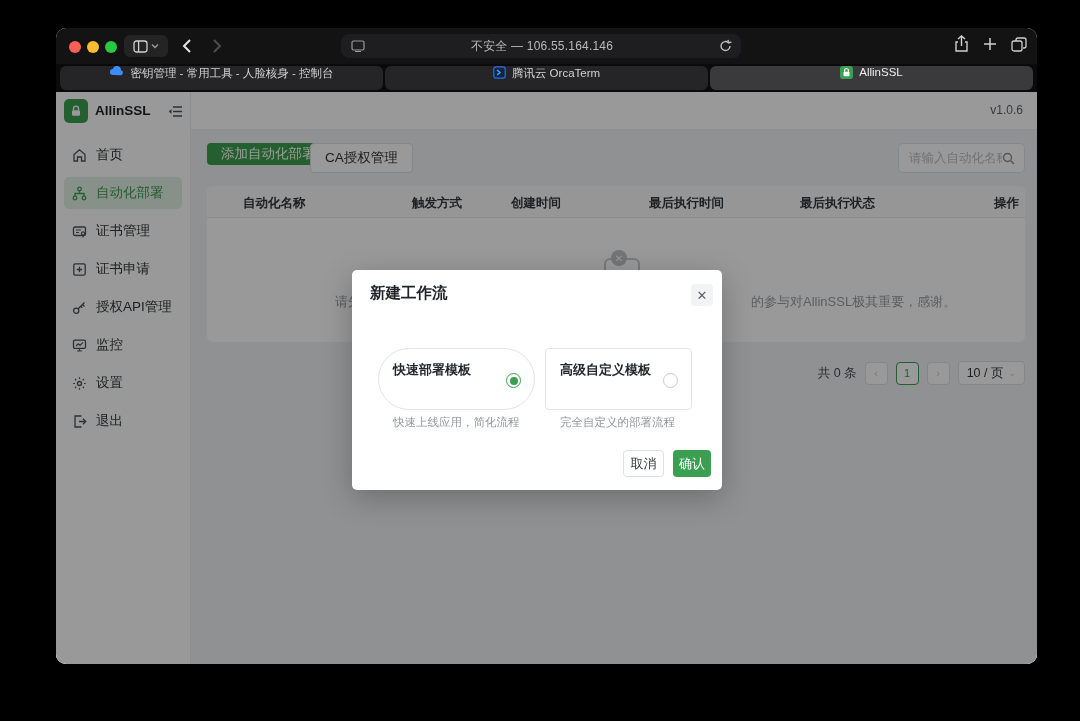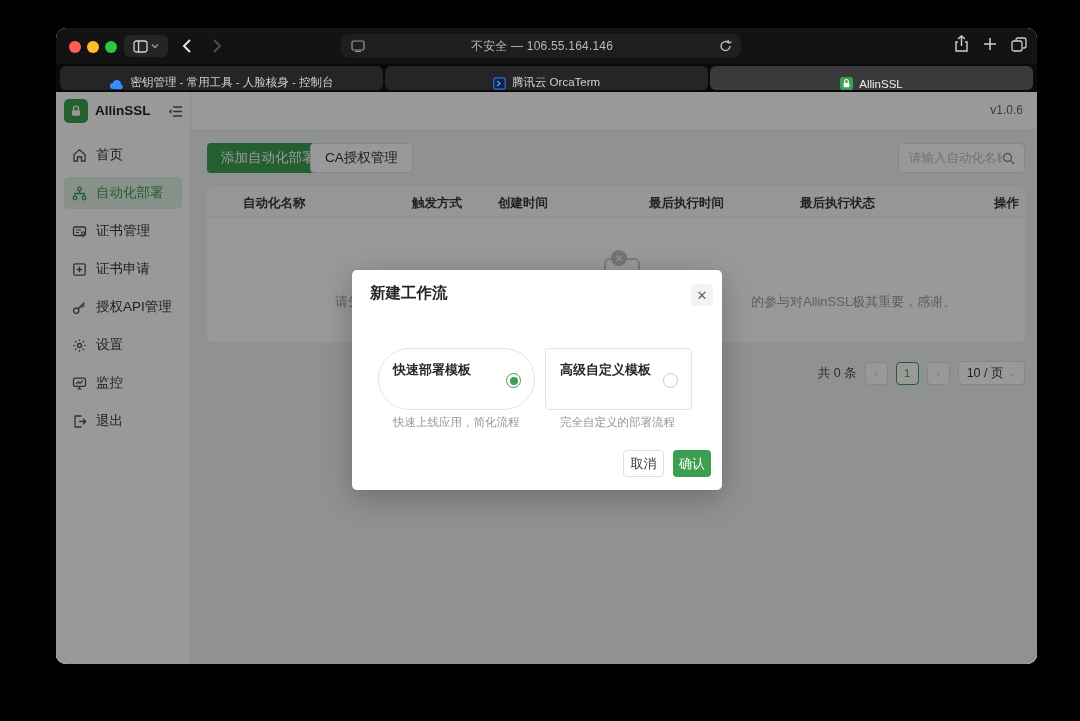--- a/index.html
+++ b/index.html
@@ -14,52 +14,52 @@
   .t-red{ left:13px; background:#ff5f57; } .t-yellow{ left:31px; background:#febc2e; } .t-green{ left:49px; background:#28c840; }
   .sidebar-toggle { position:absolute; left:68px; top:7px; width:44px; height:22px; background:#242425; border-radius:6px; display:flex; align-items:center; justify-content:center; gap:3px; color:#cfcfcf; }
   .navbtn { position:absolute; top:7px; width:22px; height:22px; display:flex; align-items:center; justify-content:center; }
   .url-pill { position:absolute; left:285px; top:6px; width:400px; height:24px; background:#1e1e20; border-radius:8px; display:flex; align-items:center; color:#b9b9bb; font-size:12px; }
   .url-pill .page-ic { margin-left:10px; }
   .url-pill .url-text { flex:1; text-align:center; letter-spacing:.2px; }
   .url-pill .reload-ic { margin-right:9px; }
   .tb-right { position:absolute; right:10px; top:7px; display:flex; gap:14px; align-items:center; }
 
   .tabbar { height:28px; background:#0a0a0a; display:flex; gap:2px; padding:2px 4px; }
-  .tab { flex:1; display:flex; align-items:flex-end; justify-content:center; gap:6px; background:#252527; border-radius:6px; color:#d2d2d4; font-size:11.5px; overflow:hidden; white-space:nowrap; }
+  .tab { flex:1; display:flex; align-items:flex-start; justify-content:center; gap:6px; background:#252527; border-radius:6px; color:#d2d2d4; font-size:11.5px; overflow:hidden; white-space:nowrap; }
   .tab.active { background:#3a3a3c; color:#ececec; }
 
   
   .app { position:relative; height:572px; background:#f1f2f4; }
 
   .side { position:absolute; left:0; top:0; width:135px; height:100%; background:#fff; border-right:1px solid #ececec; z-index:1; }
   .brandrow { position:relative; height:38px; display:flex; align-items:center; padding-left:8px; border-bottom:1px solid #fff; }
   .logo { width:24px; height:24px; border-radius:5px; background:#3c9e50; display:flex; align-items:center; justify-content:center; }
   .brand { margin-left:7px; font-size:13.5px; font-weight:bold; color:#1f2327; }
   .collapse { position:absolute; right:7px; top:12px; }
   .menu { padding:9px 8px 0 8px; }
   .mi { height:32px; margin-bottom:6px; border-radius:5px; display:flex; align-items:center; gap:9px; padding-left:8px; font-size:13.5px; color:#333639; cursor:default; }
   .mi.active { background:rgba(60,158,80,.14); color:#3c9e50; }
   .mi svg { flex:none; }
 
   .main { position:absolute; left:135px; top:0; width:846px; height:100%; }
   .apphead { height:38px; background:#fff; border-bottom:1px solid #efefef; position:relative; }
   .version { position:absolute; right:14px; top:11px; font-size:12px; color:#5f6368; }
   .body { position:absolute; left:0; top:38px; right:0; bottom:0; background:#f1f2f4; }
 
-  .btn-green { position:absolute; left:16px; top:13px; height:30px; padding:0 14px; background:#3c9e50; color:#fff; font-size:13.5px; border:none; border-radius:4px; display:flex; align-items:center; }
+  .btn-green { position:absolute; left:16px; top:13px; height:22px; padding:0 14px; background:#3c9e50; color:#fff; font-size:13.5px; border:none; border-radius:4px; display:flex; align-items:center; }
   .btn-plain { position:absolute; left:119px; top:13px; height:30px; padding:0 14px; background:#fff; color:#333; font-size:13.5px; border:1px solid #dcdfe3; border-radius:4px; display:flex; align-items:center; }
   .search { position:absolute; right:12px; top:13px; width:127px; height:30px; background:#fff; border:1px solid #e0e2e6; border-radius:5px; display:flex; align-items:center; }
   .search input { flex:1; border:none; outline:none; background:transparent; font-size:12.5px; color:#333; padding:0 0 0 10px; width:90px; font-family:"Liberation Sans",sans-serif; }
   .search input::placeholder { color:#bcc0c6; }
   .search svg { margin-right:9px; flex:none; }
 
   .card { position:absolute; left:16px; right:12px; top:56px; height:156px; background:#fff; border-radius:6px; overflow:hidden; }
   .thead { position:relative; height:32px; background:#fafafa; border-bottom:1px solid #ececec; font-size:12.5px; font-weight:bold; color:#33373b; }
   .thead span { position:absolute; top:9px;margin-left:32px; }
-  .th0{left:4px;} .th1{left:173px;} .th2{left:259px;} .th3{left:410px;} .th4{left:561px;} .th5{right:6px;}
+  .th0{left:4px;} .th1{left:173px;} .th2{left:272px;} .th3{left:410px;} .th4{left:561px;} .th5{right:6px;}
 
   .empty-box { position:absolute; left:413px; top:128px; width:36px; height:30px; border:2px solid #c7cacd; border-radius:6px; }
   .empty-badge { position:absolute; left:420px; top:120px; width:16px; height:16px; border-radius:50%; background:#c0c3c7; color:#fff; font-size:10px; display:flex; align-items:center; justify-content:center; }
   .empty-text { position:absolute; top:163px; font-size:13px; color:#9a9ea3; white-space:nowrap; }
   .et-left { left:144px; } .et-right { left:560px; }
 
   .pager { position:absolute; right:12px; top:231px; display:flex; align-items:center; gap:8px; font-size:12.5px; color:#45494d; }
   .pbtn { width:23px; height:23px; border:1px solid #dcdfe3; background:#fff; border-radius:4px; display:flex; align-items:center; justify-content:center; color:#c3c7cb; font-size:11px; }
   .pbtn.cur { border-color:#3c9e50; color:#3c9e50; }
   .psel { height:24px; border:1px solid #dcdfe3; background:#fff; border-radius:4px; display:flex; align-items:center; gap:5px; padding:0 8px; color:#33373b; }
@@ -218,32 +218,32 @@
           </div>
           <div class="mi">
             <svg width="15" height="15" viewBox="0 0 15 15">
                 <circle cx="4.2" cy="10.8" r="2.6" fill="none" stroke="#4e5358" stroke-width="1.3"></circle>
                 <path d="M6.2 8.8 L12.5 2.5 M10.5 4.5 L12.5 6.5 M8.8 6.2 L10.3 7.7" stroke="#4e5358" stroke-width="1.3" fill="none"></path>
               </svg>
             <span>授权API管理</span>
           </div>
           <div class="mi">
             <svg width="15" height="15" viewBox="0 0 15 15">
-                <circle cx="7.5" cy="7.5" r="2" fill="none" stroke="#4e5358" stroke-width="1.3"></circle>
-                <path d="M7.5 1.2 V3 M7.5 12 V13.8 M1.2 7.5 H3 M12 7.5 H13.8 M3 3 L4.3 4.3 M10.7 10.7 L12 12 M12 3 L10.7 4.3 M4.3 10.7 L3 12" stroke="#4e5358" stroke-width="1.2"></path>
-              </svg>
-            <span>设置</span>
-          </div>
-          <div class="mi">
-            <svg width="15" height="15" viewBox="0 0 15 15">
                 <rect x="1.5" y="2.2" width="12" height="8.2" rx="1.3" fill="none" stroke="#4e5358" stroke-width="1.3"></rect>
                 <path d="M4 8 L6.2 5.8 L8 7.4 L11 4.4" fill="none" stroke="#4e5358" stroke-width="1.2"></path>
                 <path d="M5.2 13 H9.8 M7.5 10.4 V13" stroke="#4e5358" stroke-width="1.2"></path>
               </svg>
             <span>监控</span>
+          </div>
+          <div class="mi">
+            <svg width="15" height="15" viewBox="0 0 15 15">
+                <circle cx="7.5" cy="7.5" r="2" fill="none" stroke="#4e5358" stroke-width="1.3"></circle>
+                <path d="M7.5 1.2 V3 M7.5 12 V13.8 M1.2 7.5 H3 M12 7.5 H13.8 M3 3 L4.3 4.3 M10.7 10.7 L12 12 M12 3 L10.7 4.3 M4.3 10.7 L3 12" stroke="#4e5358" stroke-width="1.2"></path>
+              </svg>
+            <span>设置</span>
           </div>
           <div class="mi">
             <svg width="15" height="15" viewBox="0 0 15 15">
                 <path d="M9.5 2 H3 V13 H9.5" fill="none" stroke="#4e5358" stroke-width="1.3"></path>
                 <path d="M7 7.5 H13.5 M11 4.8 L13.7 7.5 L11 10.2" fill="none" stroke="#4e5358" stroke-width="1.3"></path>
               </svg>
             <span>退出</span>
           </div>
         </div>
       </div>

